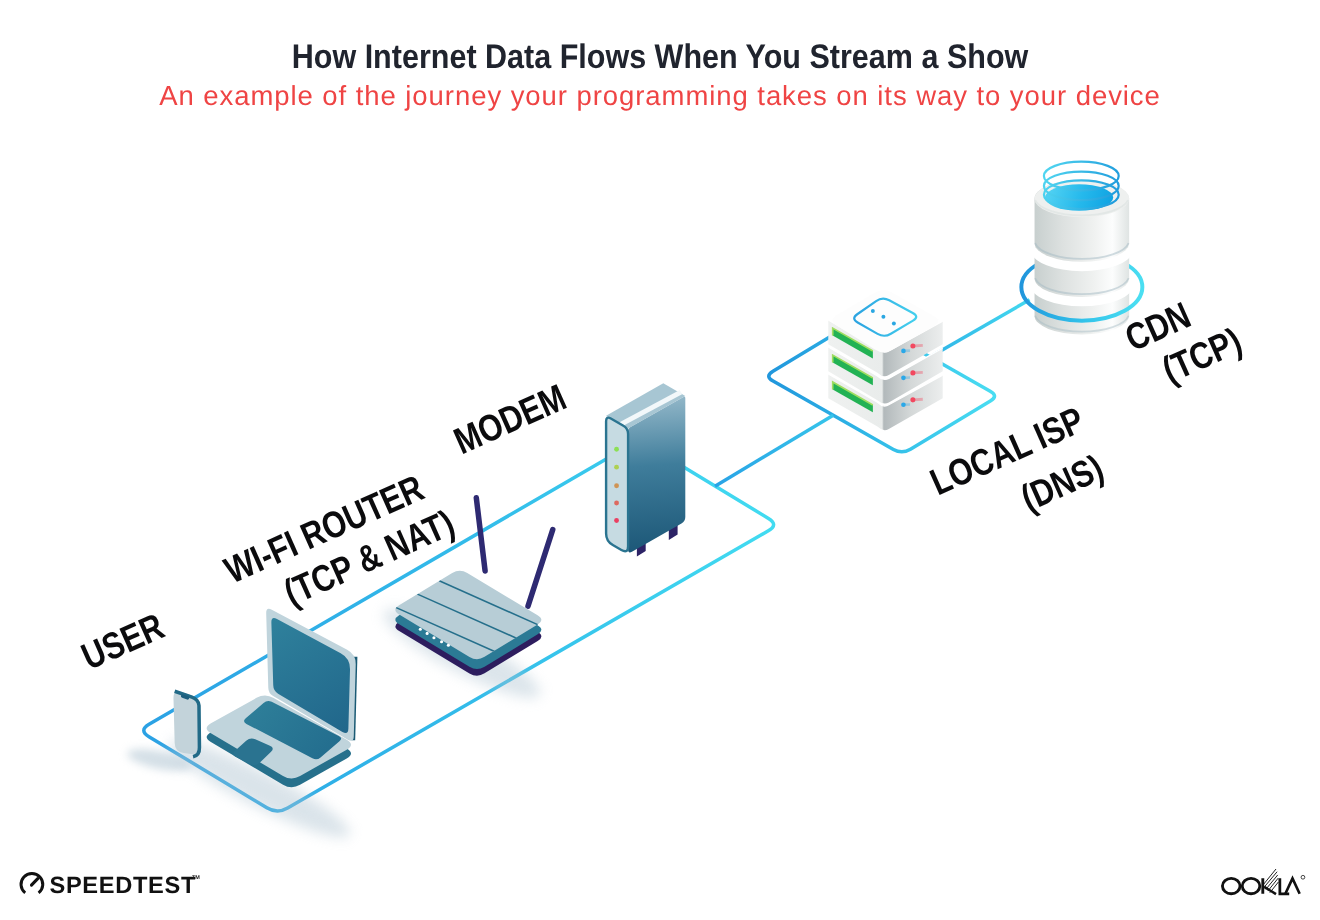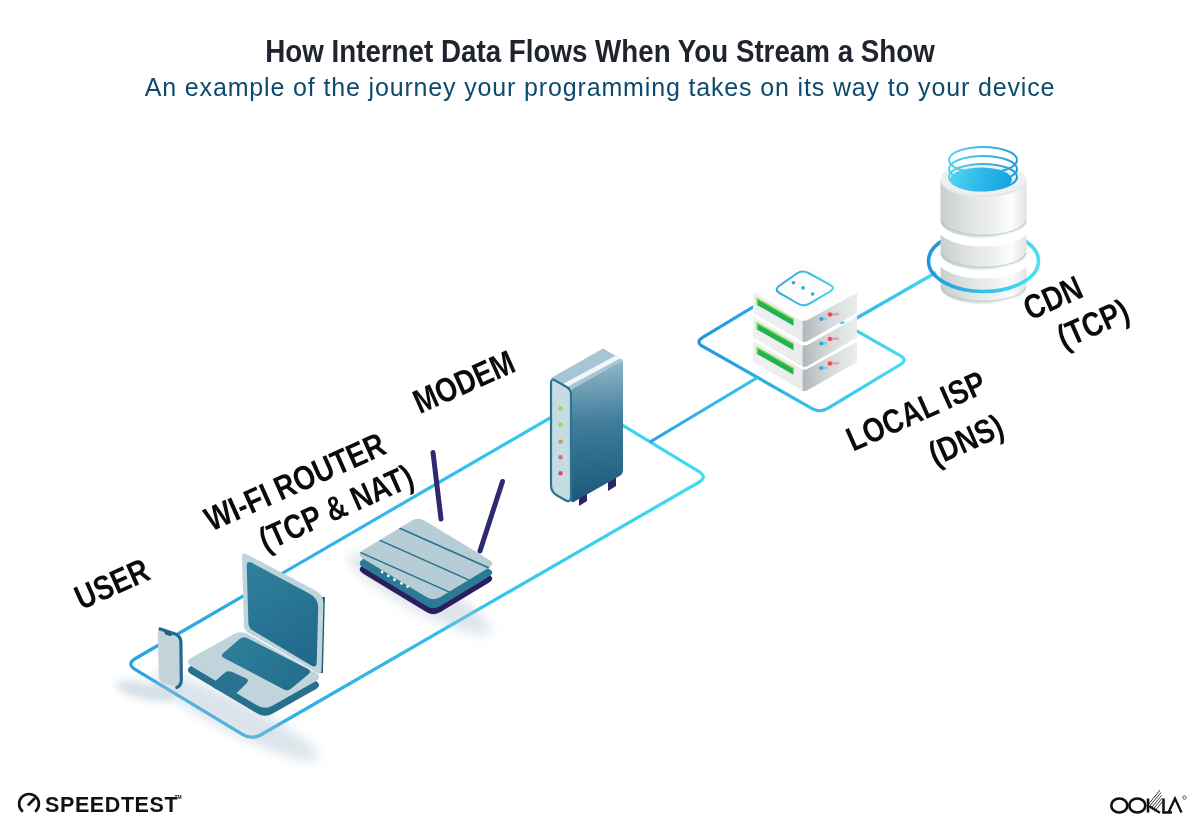--- a/index.html
+++ b/index.html
@@ -1,17 +1,17 @@
 <!DOCTYPE html>
 <html><head><meta charset="utf-8">
 <style>
 html,body{margin:0;padding:0;background:#fff;width:1200px;height:836px;overflow:hidden}
 body{font-family:"Liberation Sans",sans-serif;position:relative}
 .ttl{position:absolute;top:34px;left:0;width:1200px;text-align:center;font-size:31px;font-weight:bold;color:#20242e;transform:scaleX(0.895)}
-.sub{position:absolute;top:73px;left:0;width:1200px;text-align:center;font-size:25px;color:#0c4a6e;letter-spacing:0.85px}
+.sub{position:absolute;top:73px;left:0;width:1200px;text-align:center;font-size:25px;color:#ef4444;letter-spacing:0.85px}
 .lbl{position:absolute;font-weight:bold;color:#0b0b0d;white-space:nowrap;transform:translate(-50%,-50%) rotate(-24deg) scaleX(0.82);transform-origin:center}
 </style></head>
 <body>
 <svg width="1200" height="836" viewBox="0 0 1200 836" style="position:absolute;left:0;top:0">
 <defs>
 <linearGradient id="laneg" gradientUnits="userSpaceOnUse" x1="126" y1="0" x2="708" y2="0">
  <stop offset="0" stop-color="#2ba1e4"></stop>
         <stop offset="0.55" stop-color="#33bdea"></stop>
         <stop offset="1" stop-color="#42dcf1"></stop>
 </linearGradient>

